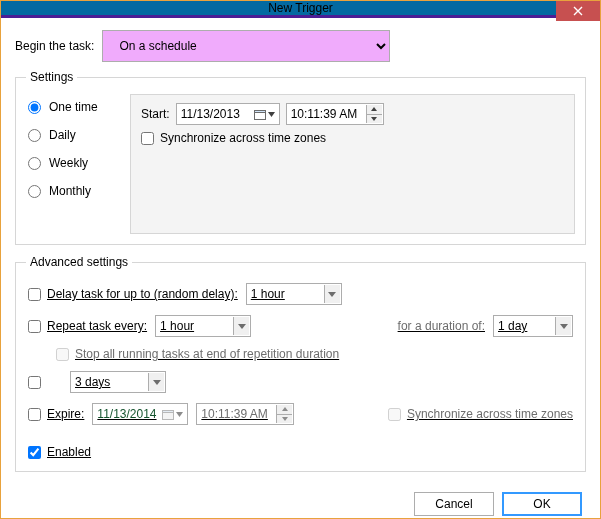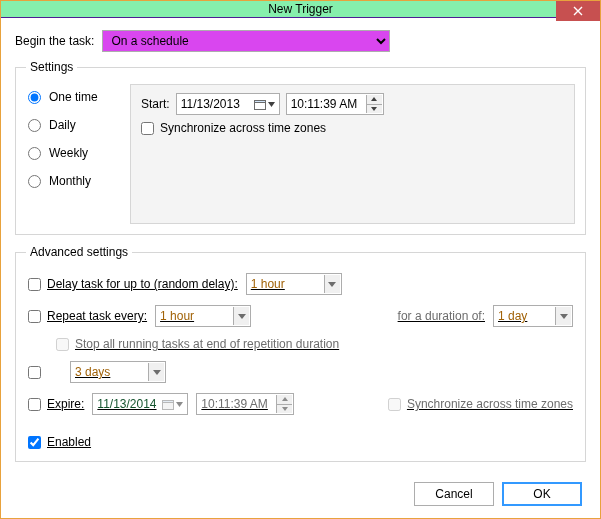--- a/index.html
+++ b/index.html
@@ -14,22 +14,22 @@
     width: 601px;
     height: 519px;
     border: 1px solid #e8a23d;
     background: #fff;
     position: relative;
     display: flex;
     flex-direction: column;
   }
   .titlebar {
     height: 28px;
-    background: #86efac;
-    border-bottom: 1px solid #4c1d95;
+    background: #0369a1;
+    border-bottom: 3px solid #4c1d95;
     display: flex;
     align-items: center;
     justify-content: center;
     position: relative;
   }
   .titlebar .title {
     font-size: 12px;
     color: #000;
   }
   .close-btn {
@@ -54,25 +54,25 @@
   }
   .row-begin {
     display: flex;
     align-items: center;
     gap: 8px;
     margin-bottom: 8px;
   }
   .row-begin label { white-space: nowrap; }
   select.begin-select {
     flex: 0 0 288px;
-    height: 22px;
+    height: 32px;
     border: 1px solid #adadad;
-    background: #d946ef;
+    background: #f0abfc;
     font: inherit;
-    padding: 0 4px;
+    padding: 0 12px;
   }
   fieldset.group {
     border: 1px solid #d6d6d6;
     margin: 0 0 10px 0;
     padding: 10px 10px 10px 10px;
     position: relative;
   }
   fieldset.group > legend {
     padding: 0 4px;
     font-size: 12px;
@@ -159,21 +159,21 @@
     height: 22px;
     border: 1px solid #adadad;
     background: #fff;
     font: inherit;
     padding: 0 4px;
   }
   .fake-select {
     display:inline-flex;
     align-items:center;
     position:relative;
-    color:#a16207;
+    color:#000000;
   }
   .fake-select .dd {
     position:absolute; right:1px; top:1px; bottom:1px; width:16px;
     display:flex;align-items:center;justify-content:center;
     background:#f0f0f0;border-left:1px solid #adadad;
   }
   .fake-select .dd svg{width:8px;height:5px;}
   .disabled-text { color:#6d6d6d; }
   .indent { margin-left: 28px; }
   .footer {

